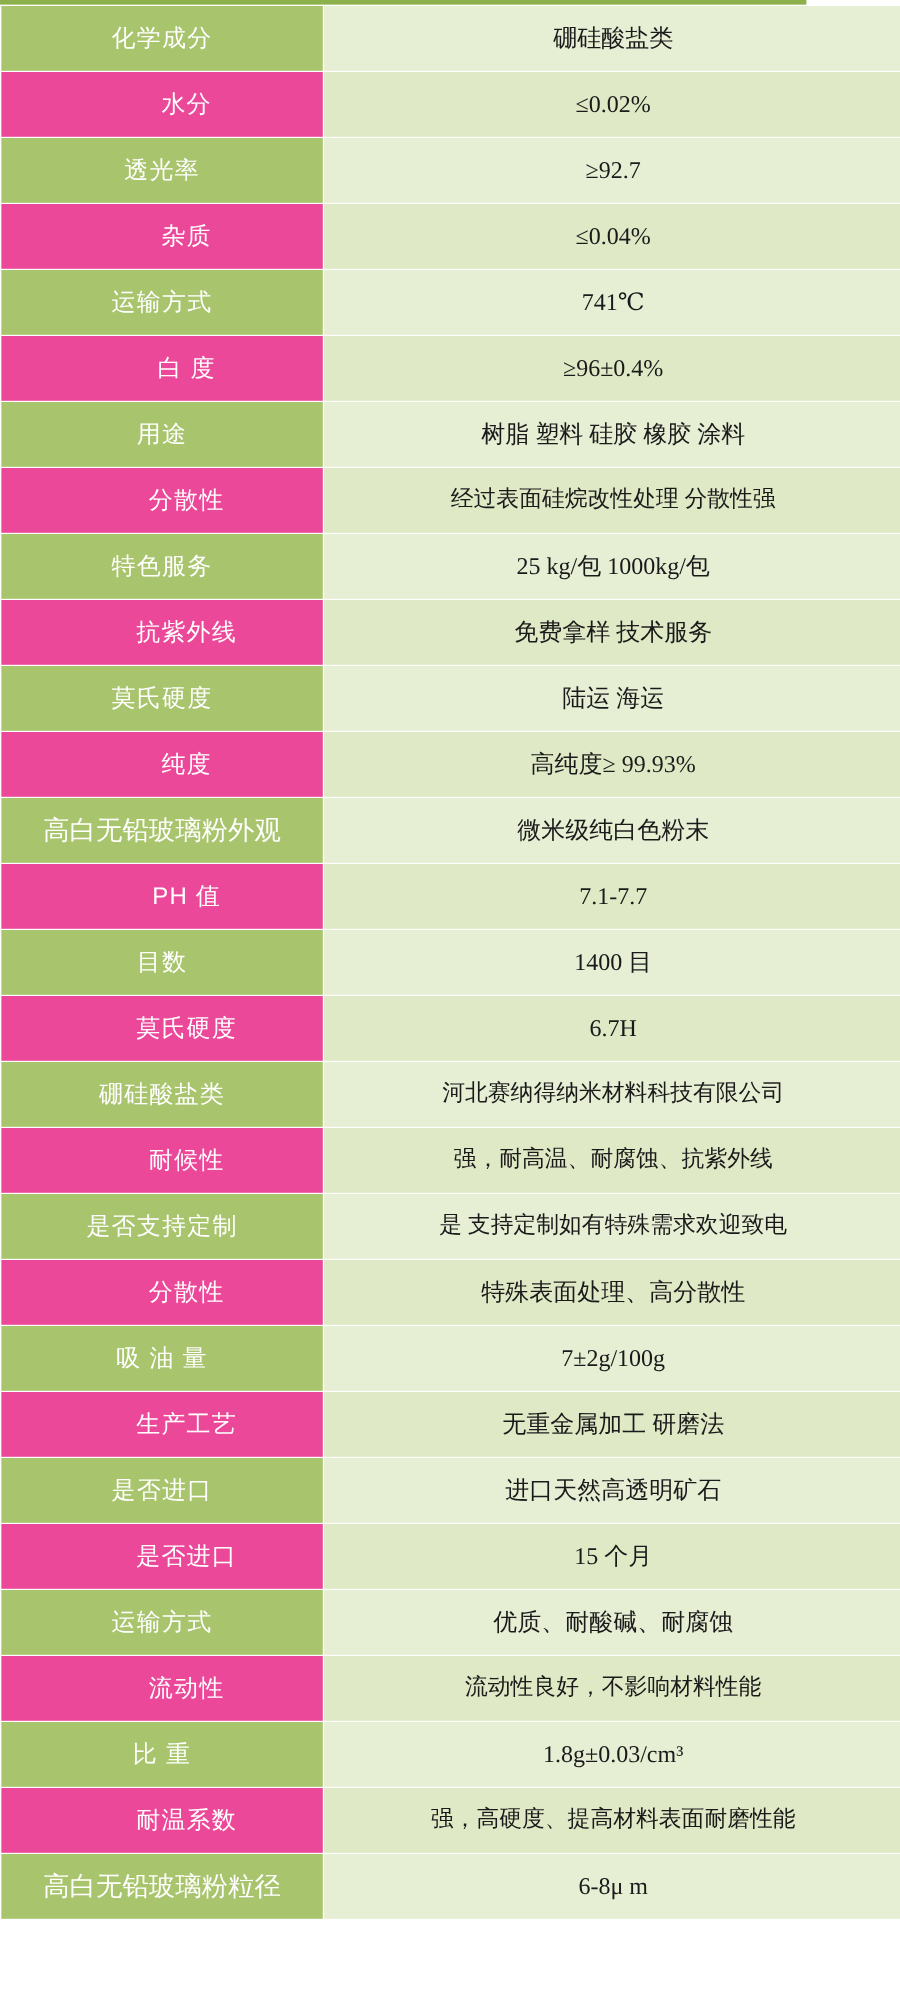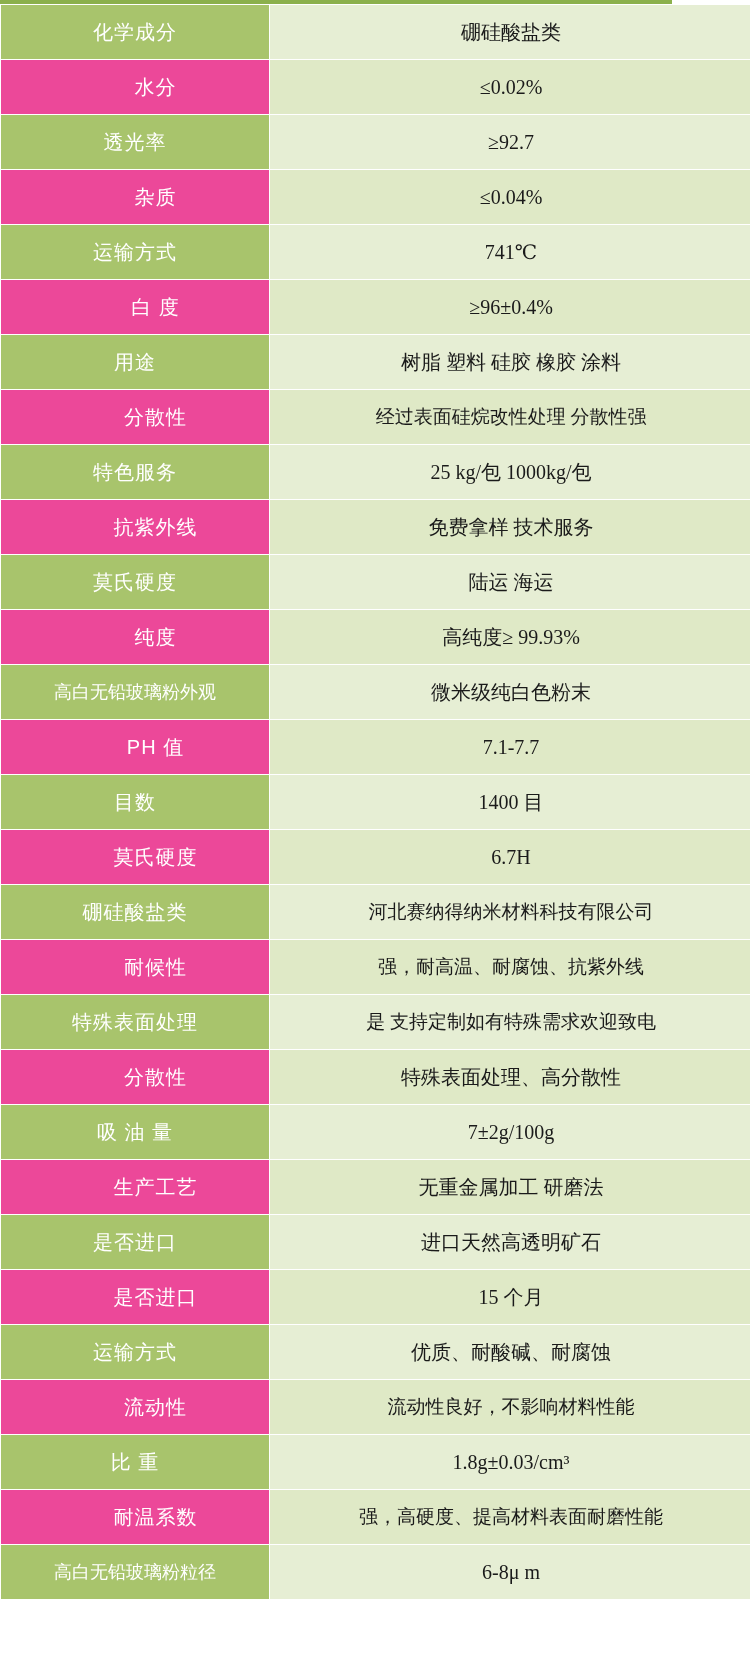--- a/index.html
+++ b/index.html
@@ -51,21 +51,21 @@
   tr.alt td.value-cell {
     background: #dfe9c6;
   }
   .label-text, .value-text {
     display: block;
     line-height: 54px;
     white-space: nowrap;
     overflow: hidden;
   }
   .label-text.small {
-    font-size: 18px;
+    font-size: 22px;
     letter-spacing: 0;
   }
   .value-text.small {
     font-size: 19px;
   }
 </style>
 </head>
 <body>
 
 <div class="spec-sheet">
@@ -210,21 +210,21 @@
       <tr class="alt">
         <td class="label-cell">
             <span class="label-text">耐候性</span>
           </td>
         <td class="value-cell">
             <span class="value-text small">强，耐高温、耐腐蚀、抗紫外线</span>
           </td>
       </tr>
       <tr>
         <td class="label-cell">
-            <span class="label-text">特殊表面处理</span>
+            <span class="label-text">是否支持定制</span>
           </td>
         <td class="value-cell">
             <span class="value-text small">是 支持定制如有特殊需求欢迎致电</span>
           </td>
       </tr>
       <tr class="alt">
         <td class="label-cell">
             <span class="label-text">分散性</span>
           </td>
         <td class="value-cell">

